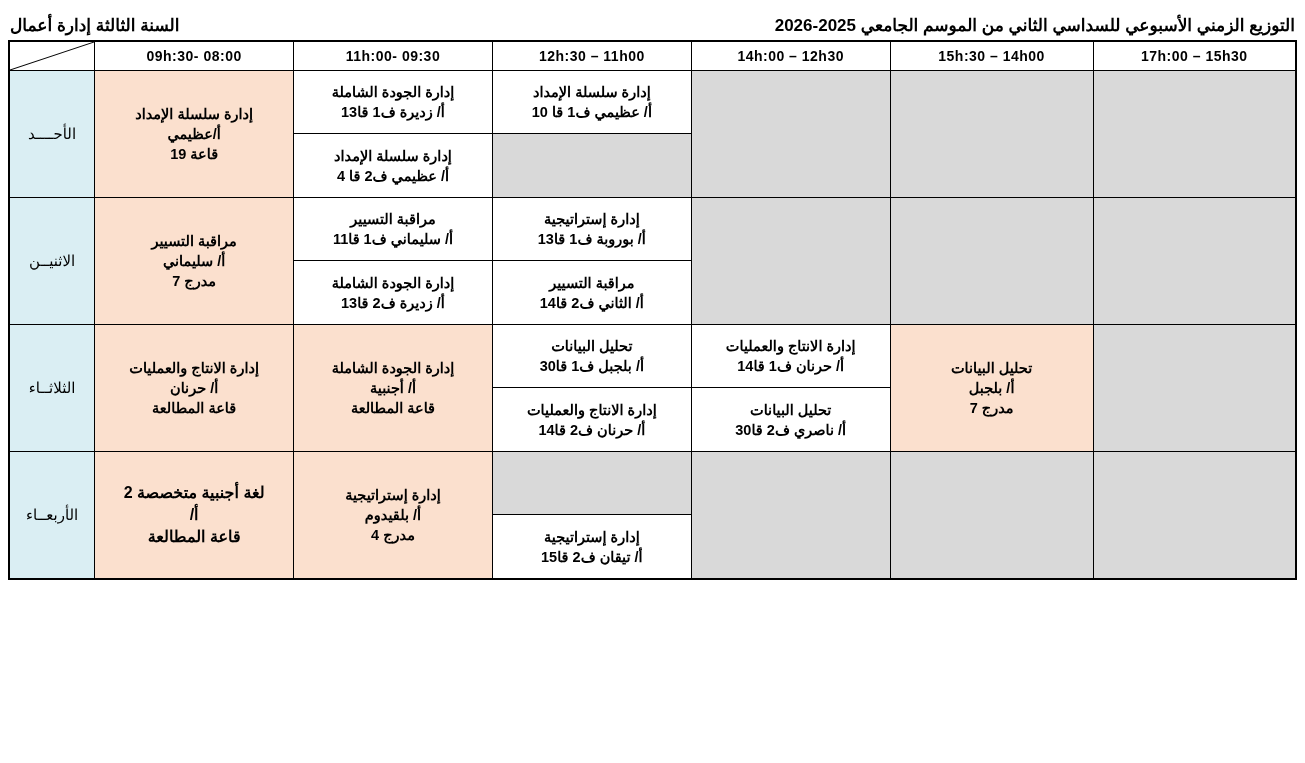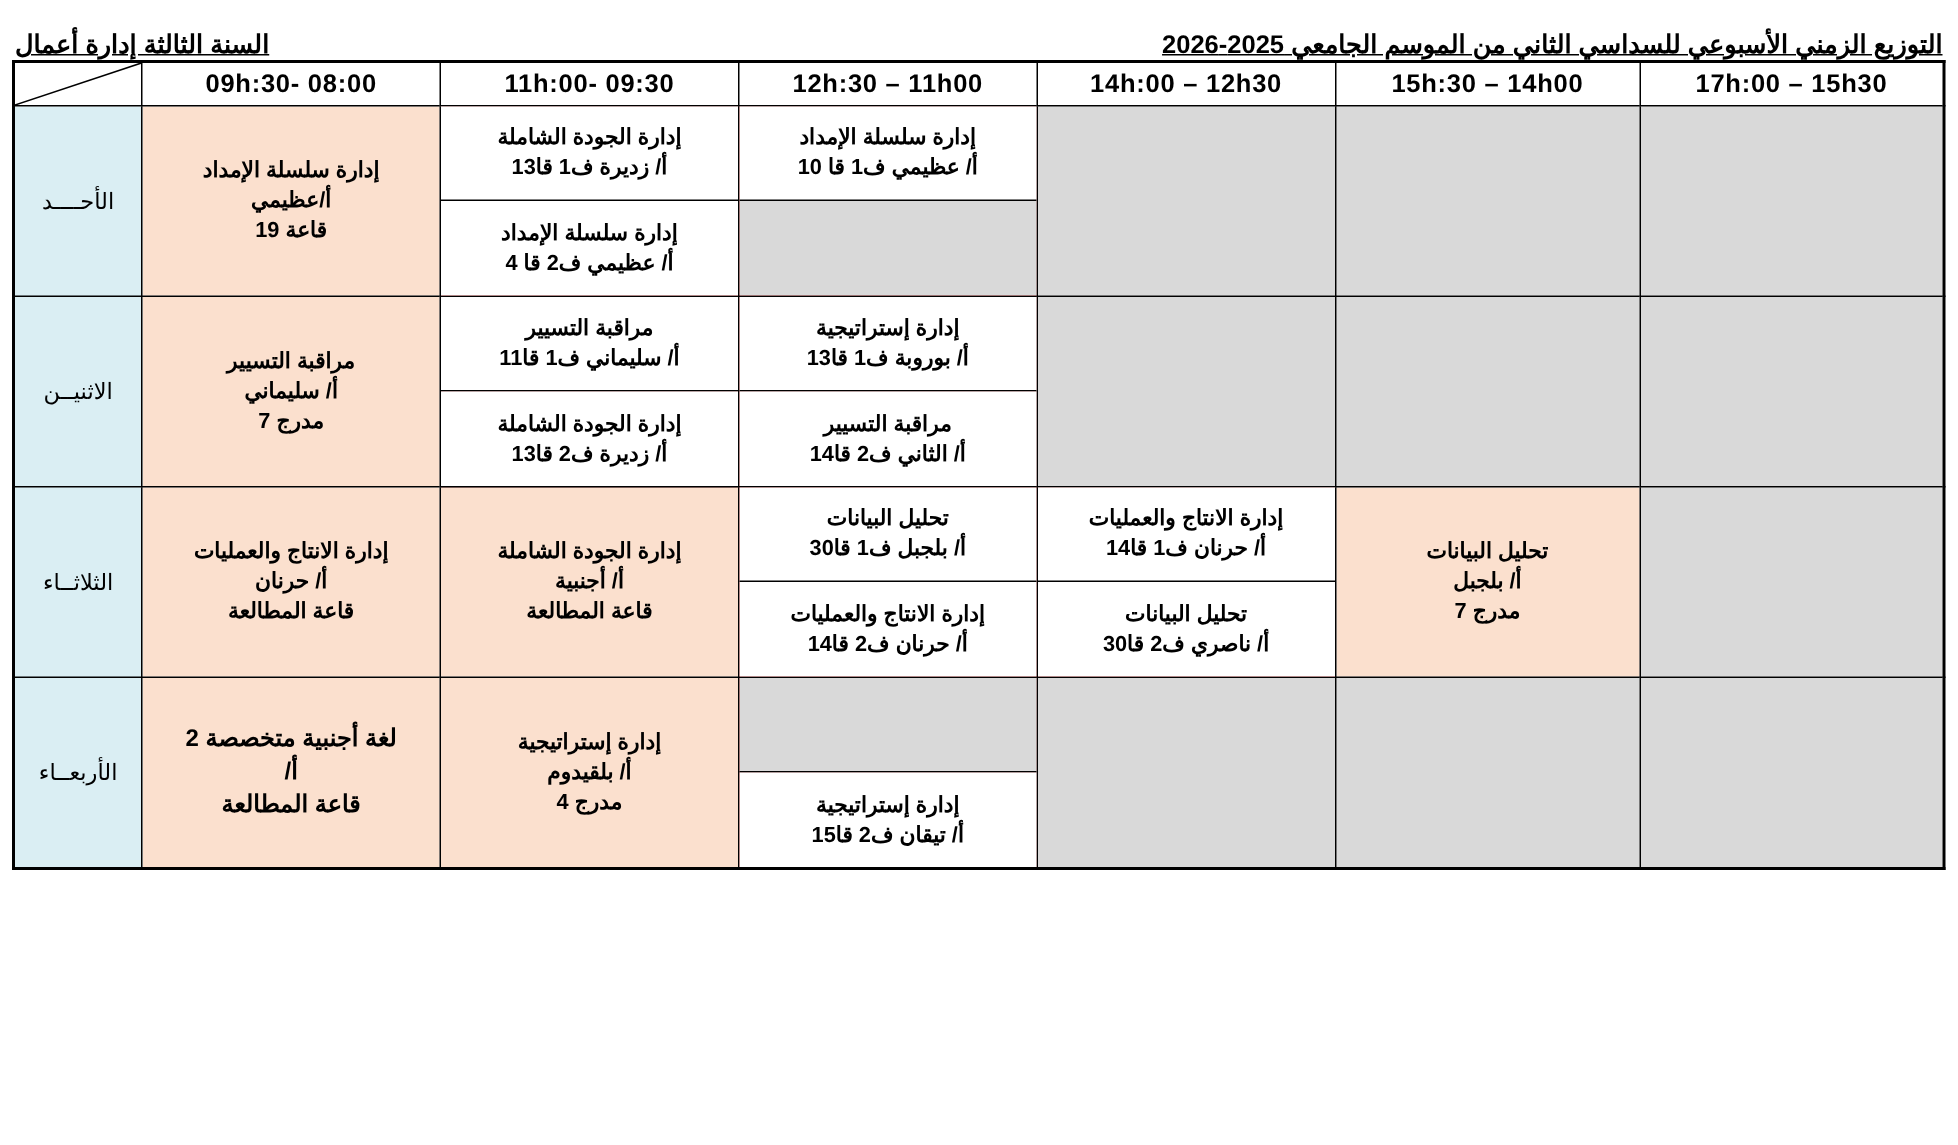--- a/index.html
+++ b/index.html
@@ -18,25 +18,24 @@
     width: 1305px;
     height: 763px;
     position: relative;
     box-sizing: border-box;
     padding: 6px 8px 0 8px;
   }
   .header-row {
     display: flex;
     flex-direction: row-reverse;
     justify-content: space-between;
-    align-items: flex-end;
+    align-items: center;
     height: 34px;
     padding: 4px 2px 0 2px;
     box-sizing: border-box;
-    text-decoration: underline;
   }
   .header-year {
     font-size: 17px;
     font-weight: bold;
     white-space: nowrap;
     letter-spacing: 0px;
   }
   .header-title {
     font-size: 17px;
     font-weight: bold;
@@ -52,21 +51,21 @@
   }
   table.schedule td, table.schedule th {
     border: 1px solid #000;
     padding: 0;
     vertical-align: middle;
     text-align: center;
   }
   thead th {
     height: 28px;
     background: #ffffff;
-    font-size: 17px;
+    font-size: 14px;
     font-weight: bold;
     letter-spacing: 0.5px;
   }
   thead th.corner {
     position: relative;
     background: #ffffff;
     overflow: hidden;
   }
   thead th.corner .slash {
     position: absolute;
@@ -76,21 +75,21 @@
     height: 100%;
   }
   td.day {
     background: #daeef3;
     font-size: 15px;
     font-weight: normal;
     width: 84px;
     letter-spacing: 1px;
   }
   td.slot {
-    background: #b91c1c;
+    background: #eab308;
     height: 126px;
   }
   .sess-half {
     background: #ffffff;
     height: 50%;
     box-sizing: border-box;
     display: flex;
     flex-direction: column;
     justify-content: center;
     align-items: center;

